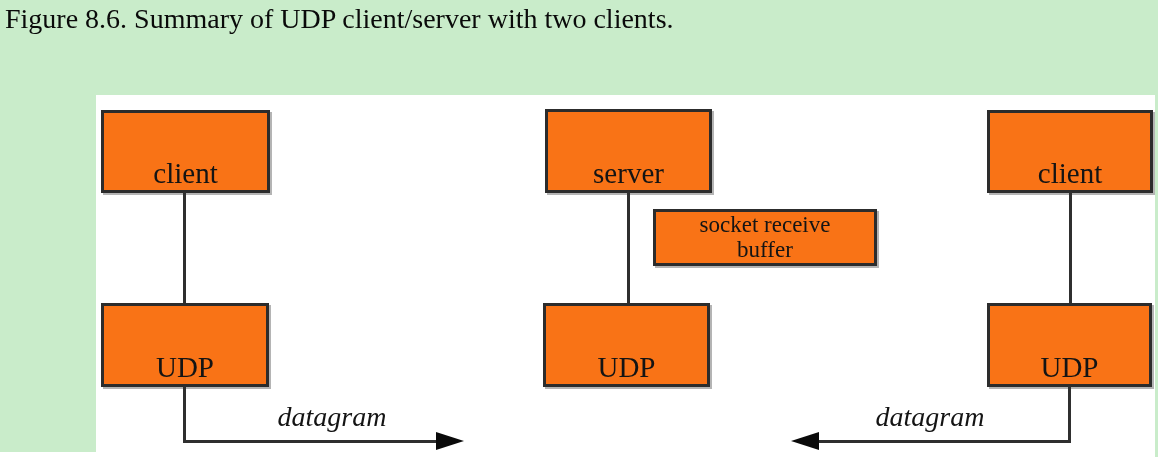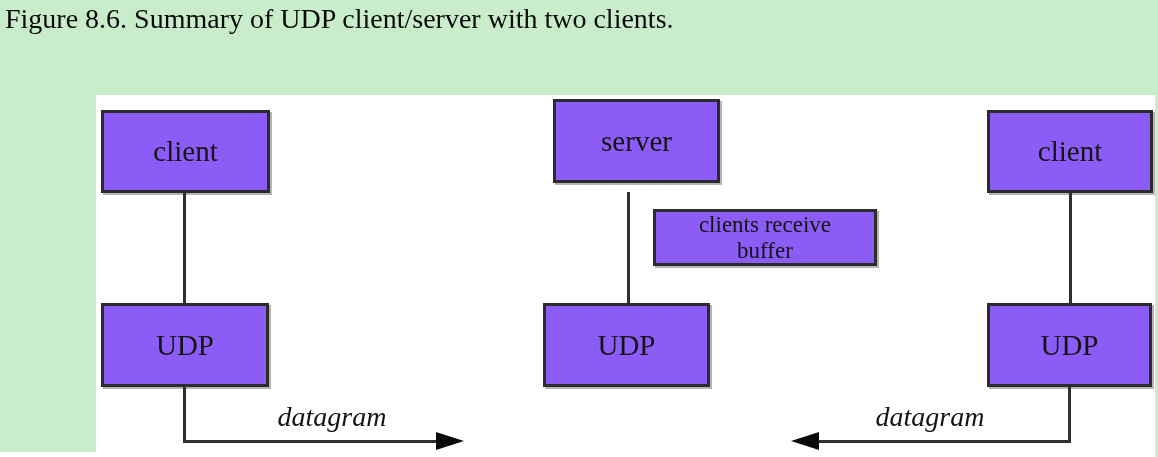--- a/index.html
+++ b/index.html
@@ -14,24 +14,24 @@
   .green-left{position:absolute;left:0;top:95px;width:96px;height:357px;background:#c9ecca;}
   .green-right{position:absolute;left:1155px;top:95px;width:3px;height:362px;background:#c9ecca;}
   .fig-title{
     position:absolute;left:5px;top:3px;width:1100px;
     font-size:28px;font-weight:normal;color:#0a0a0a;
     letter-spacing:0px;
   }
   .node{
     position:absolute;
     box-sizing:border-box;
-    background:#8b5cf6;
+    background:#f97316;
     border:3px solid #2c2c2c;
     box-shadow:2px 2px 0 rgba(40,40,40,0.35);
-    display:flex;align-items:center;justify-content:center;
+    display:flex;align-items:flex-end;justify-content:center;
     font-size:29px;color:#141414;
     text-align:center;
   }
   .node.buffer{font-size:23px;line-height:1.12;}
   .buffer-text{display:block;width:175px;}
   .conn{position:absolute;background:#2f2f2f;}
   .arrowhead{position:absolute;width:0;height:0;}
   .arrowhead.right{
     border-top:9px solid transparent;
     border-bottom:9px solid transparent;
@@ -54,33 +54,33 @@
 
   <div class="green-top"></div>
   <div class="green-left"></div>
   <div class="green-right"></div>
 
   <div class="fig-title">Figure 8.6. Summary of UDP client/server with two clients.</div>
 
   <div class="node" style="left:101px;top:110px;width:169px;height:83px;">
     <span>client</span>
   </div>
-  <div class="node" style="left:545px;top:99px;width:167px;height:84px;margin-left:8px;">
+  <div class="node" style="left:545px;top:109px;width:167px;height:84px;">
     <span>server</span>
   </div>
   <div class="node" style="left:987px;top:110px;width:166px;height:83px;">
     <span>client</span>
   </div>
 
   <div class="conn" style="left:183px;top:192px;width:3px;height:112px;"></div>
   <div class="conn" style="left:627px;top:192px;width:3px;height:112px;"></div>
   <div class="conn" style="left:1069px;top:192px;width:3px;height:112px;"></div>
 
   <div class="node buffer" style="left:653px;top:209px;width:224px;height:57px;">
-    <span class="buffer-text">clients receive buffer</span>
+    <span class="buffer-text">socket receive buffer</span>
   </div>
 
   <div class="node" style="left:101px;top:303px;width:168px;height:84px;">
     <span>UDP</span>
   </div>
   <div class="node" style="left:543px;top:303px;width:167px;height:84px;">
     <span>UDP</span>
   </div>
   <div class="node" style="left:987px;top:303px;width:165px;height:84px;">
     <span>UDP</span>

